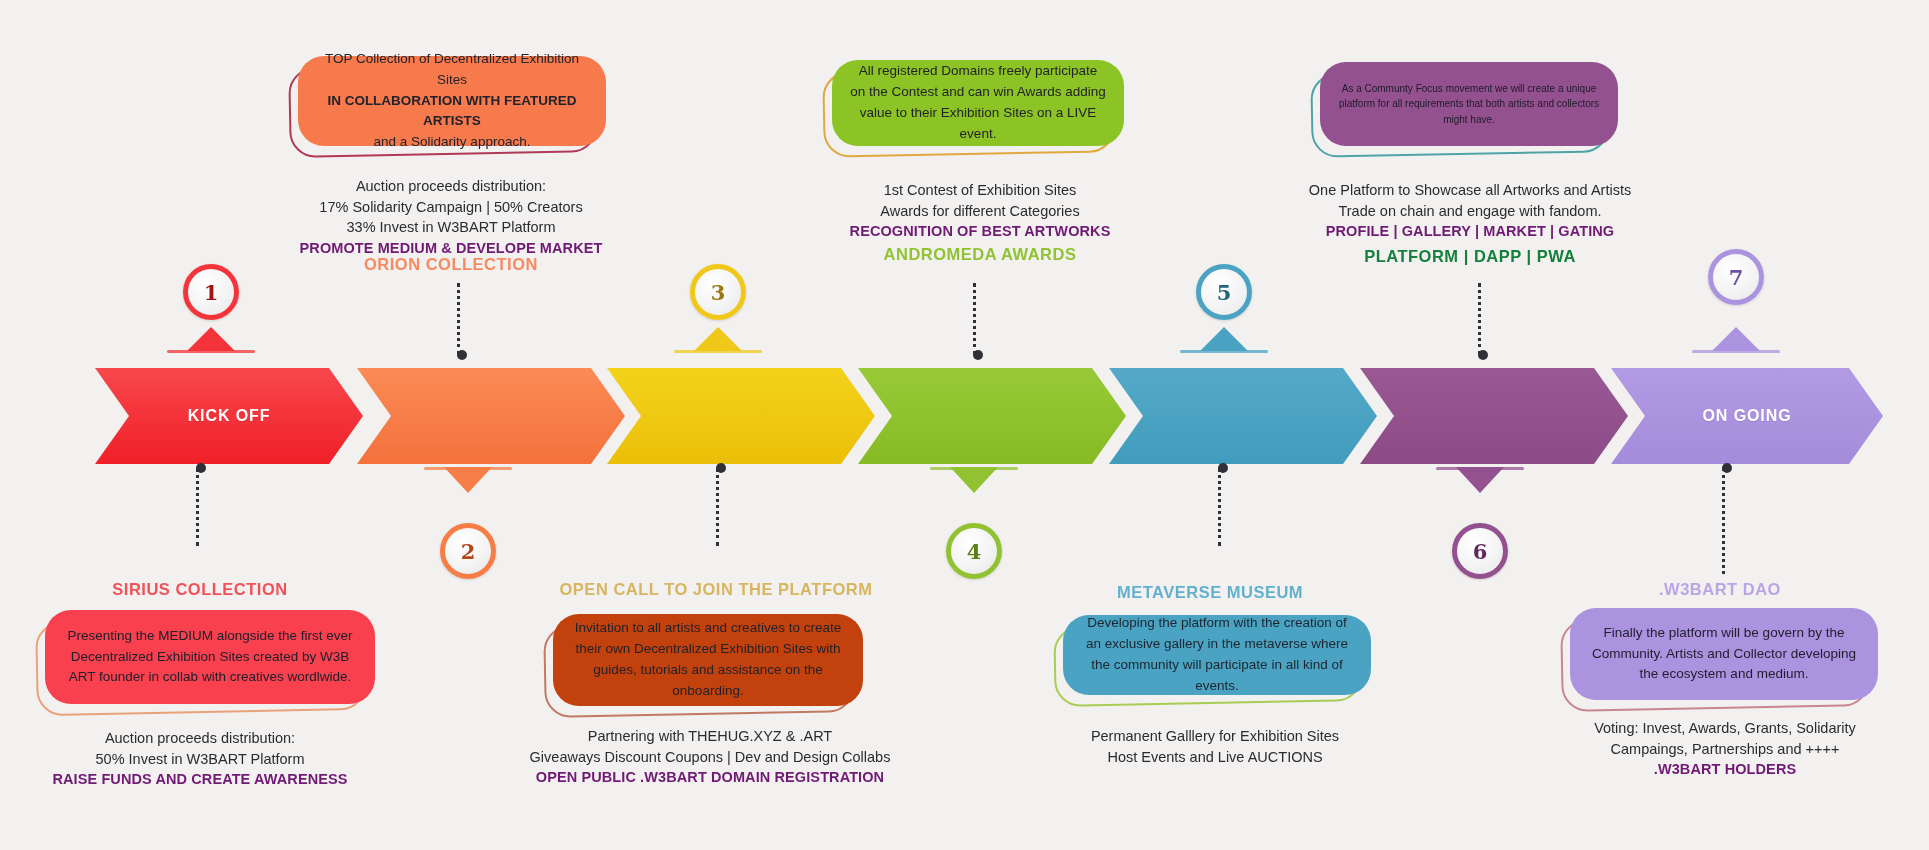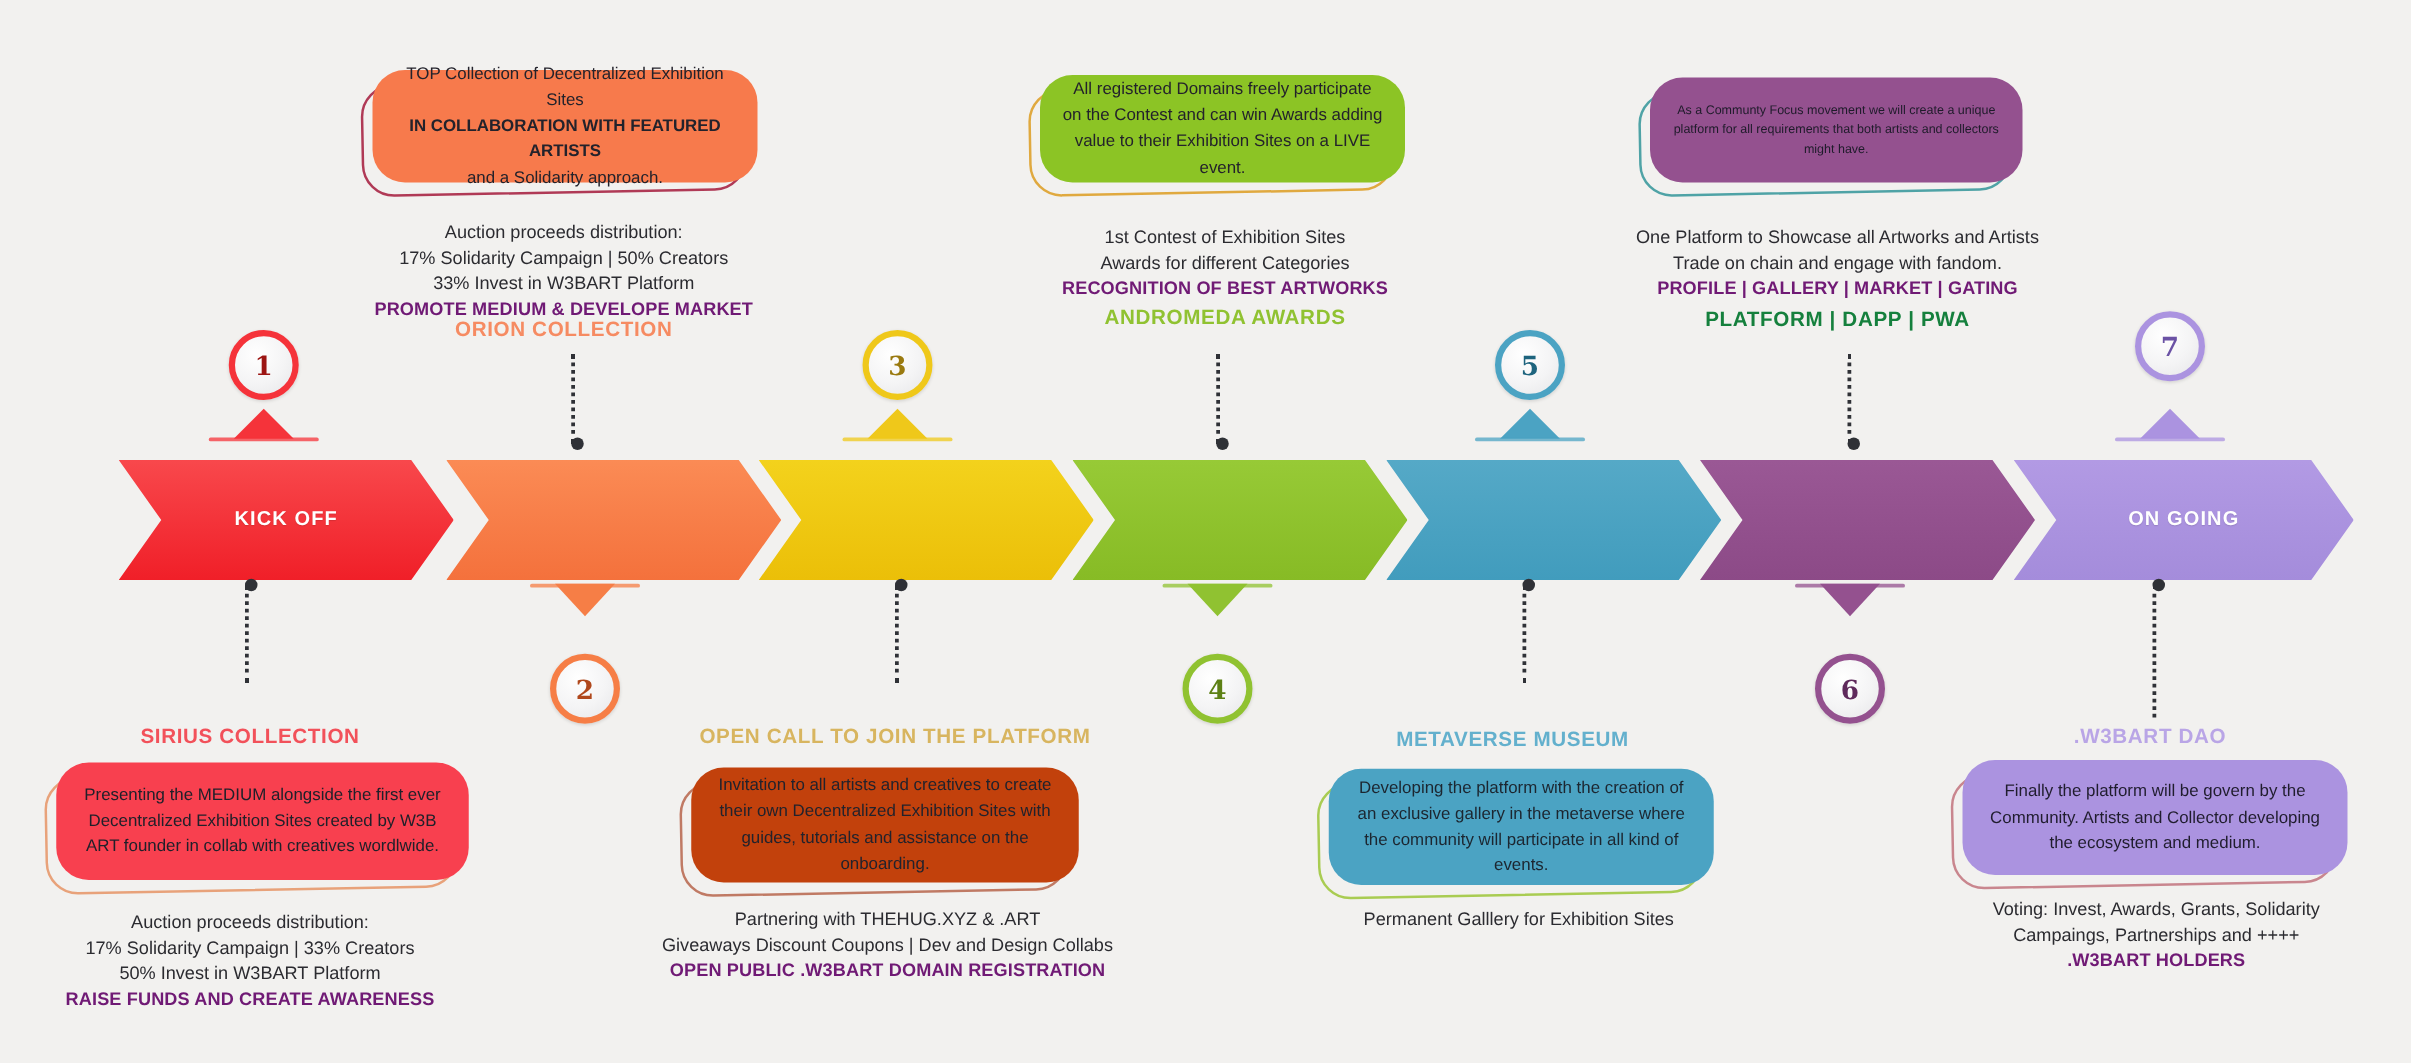--- a/index.html
+++ b/index.html
@@ -220,43 +220,43 @@
     <div class="dot"></div>
   </div>
 
   <div class="cat" style="left:40px;top:580px;width:320px;color:#f2515a;">SIRIUS COLLECTION</div>
   <div class="card" style="left:45px;top:610px;width:330px;height:94px;">
     <div class="outline" style="border-color:#e8a27a;"></div>
     <div class="body" style="background:#f8404f;color:#20202a;">Presenting the MEDIUM alongside the first ever Decentralized Exhibition Sites created by W3B ART founder in collab with creatives wordlwide.</div>
   </div>
   <div class="txt" style="left:30px;top:728px;width:340px;">
     <div>Auction proceeds distribution:</div>
-    <div>17% Solidarity Campaign | 33% Creators</div>
     <div>50% Invest in W3BART Platform</div>
     <div class="b">RAISE FUNDS AND CREATE AWARENESS</div>
   </div>
 
   <div class="cat" style="left:546px;top:580px;width:340px;color:#d8b55f;">OPEN CALL TO JOIN THE PLATFORM</div>
   <div class="card" style="left:553px;top:614px;width:310px;height:92px;">
     <div class="outline" style="border-color:#c07a64;"></div>
     <div class="body" style="background:#c2410c;color:#22222c;">Invitation to all artists and creatives to create their own Decentralized Exhibition Sites with guides, tutorials and assistance on the onboarding.</div>
   </div>
   <div class="txt" style="left:510px;top:726px;width:400px;">
     <div>Partnering with THEHUG.XYZ &amp; .ART</div>
     <div>Giveaways Discount Coupons | Dev and Design Collabs</div>
     <div class="b">OPEN PUBLIC .W3BART DOMAIN REGISTRATION</div>
   </div>
 
   <div class="cat" style="left:1055px;top:583px;width:310px;color:#63b0cd;">METAVERSE MUSEUM</div>
-  <div class="card" style="left:1063px;top:615px;width:308px;height:93px;">
+  <div class="card" style="left:1063px;top:615px;width:308px;height:80px;">
     <div class="outline" style="border-color:#a9cc52;"></div>
     <div class="body" style="background:#4ba3c3;color:#1c2630;">Developing the platform with the creation of an exclusive gallery in the metaverse where the community will participate in all kind of events.</div>
   </div>
   <div class="txt" style="left:1040px;top:726px;width:350px;">
     <div>Permanent Galllery for Exhibition Sites</div>
+    <div>Host Events and Live AUCTIONS</div>
   </div>
 
   <div class="cat" style="left:1565px;top:580px;width:310px;color:#b9a5e6;">.W3BART DAO</div>
   <div class="card" style="left:1570px;top:608px;width:308px;height:92px;">
     <div class="outline" style="border-color:#c9868e;"></div>
     <div class="body" style="background:#ab93e0;color:#201d2e;">Finally the platform  will be govern by the Community. Artists and Collector developing the ecosystem and medium.</div>
   </div>
   <div class="txt" style="left:1555px;top:718px;width:340px;">
     <div>Voting: Invest, Awards, Grants, Solidarity</div>
     <div>Campaings, Partnerships and ++++</div>

